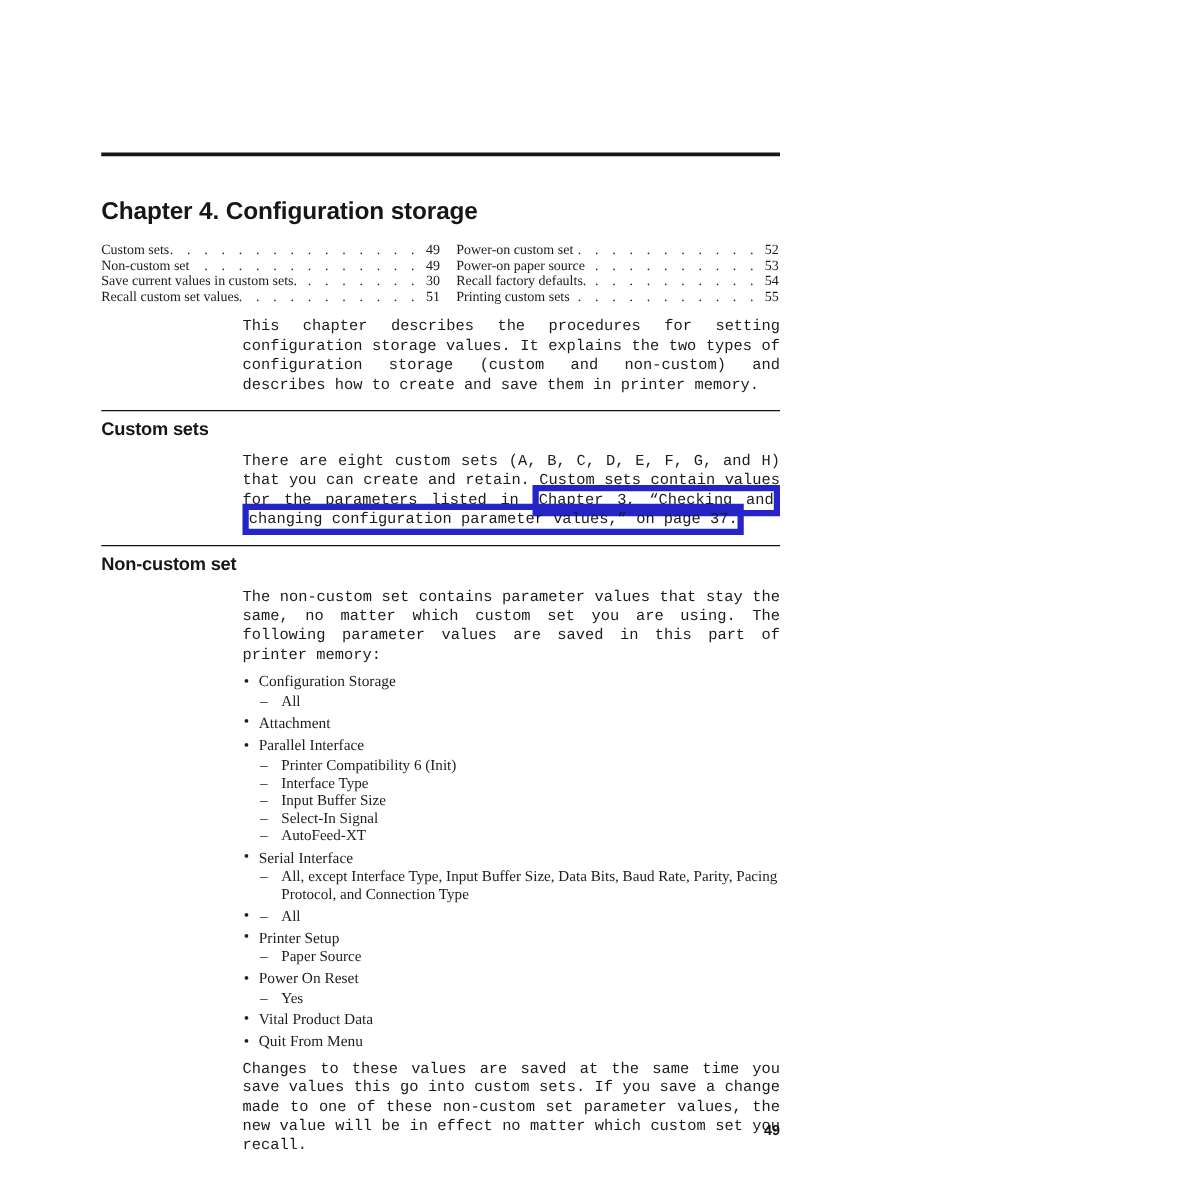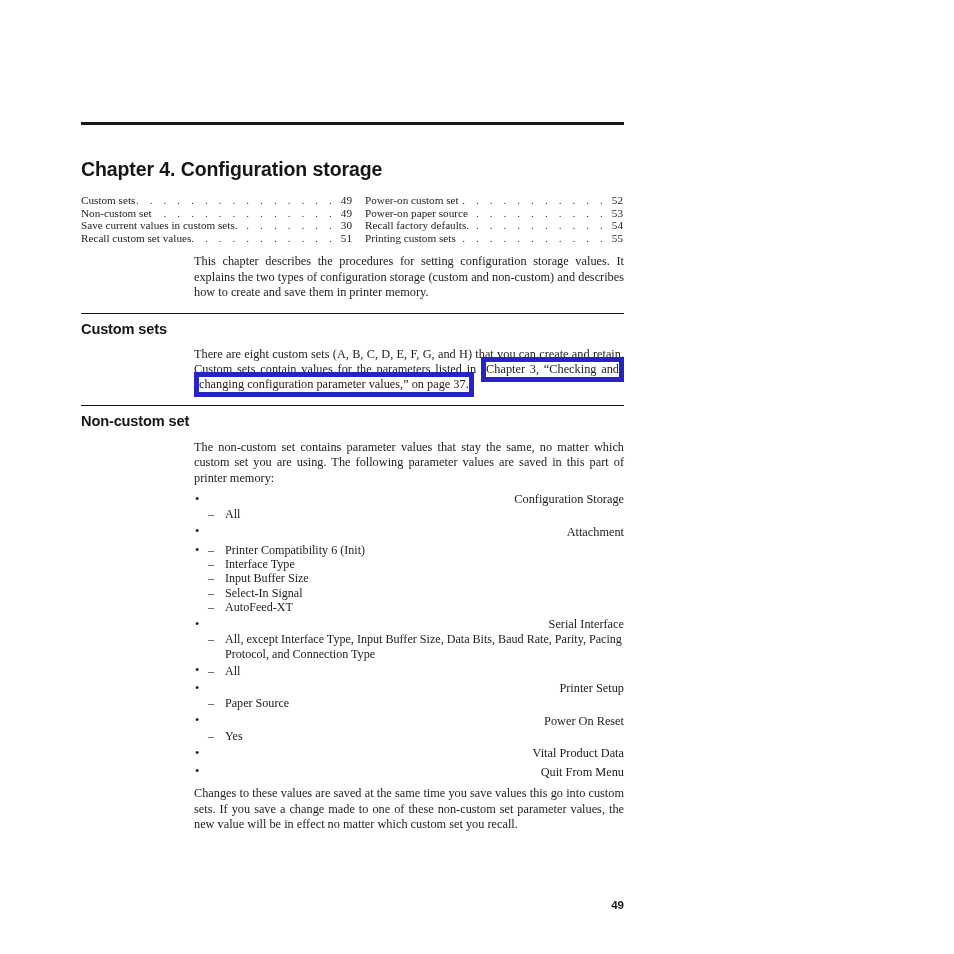--- a/index.html
+++ b/index.html
@@ -99,20 +99,21 @@
     margin-left: 113px;          
     width: 430px;
   }
   p.para {
     margin: 0;
     font-size: 12.3px;
     line-height: 15.4px;
     text-align: justify;
     text-justify: inter-word;
     color: #1c1c1c;
+    font-family: Liberation Mono, monospace;
   }
 
   
   h2.section-heading {
     font-family: "Liberation Sans", "DejaVu Sans", sans-serif;
     font-weight: bold;
     font-size: 14.6px;
     color: #161616;
     margin: 0;
     letter-spacing: -0.15px;
@@ -142,21 +143,21 @@
     padding-left: 13px;
     margin: 0;
   }
   ul.l1 > li.l1-item > .bullet {
     position: absolute;
     left: 1px;
     top: -0.5px;
     font-size: 12.3px;
     line-height: 15.4px;
   }
-  .l1-text { display: block; text-align: right; }
+  .l1-text { display: block; }
 
   ul.l2 {
     list-style: none;
     margin: 0;
     padding: 0;
   }
   ul.l2 > li.l2-item {
     position: relative;
     padding-left: 18px;
     margin: 0;
@@ -285,20 +286,21 @@
             </ul>
           </li>
           <div class="gap-sm"></div>
           <li class="l1-item">
             <span class="bullet">•</span>
             <span class="l1-text">Attachment</span>
           </li>
           <div class="gap-sm"></div>
           <li class="l1-item">
             <span class="bullet">•</span>
+            <span class="l1-text">Parallel Interface</span>
             <ul class="l2">
               <li class="l2-item">
                 <span class="dash">–</span>
                 <span class="l2-text">Printer Compatibility 6 (Init)</span>
               </li>
               <li class="l2-item">
                 <span class="dash">–</span>
                 <span class="l2-text">Interface Type</span>
               </li>
               <li class="l2-item">

